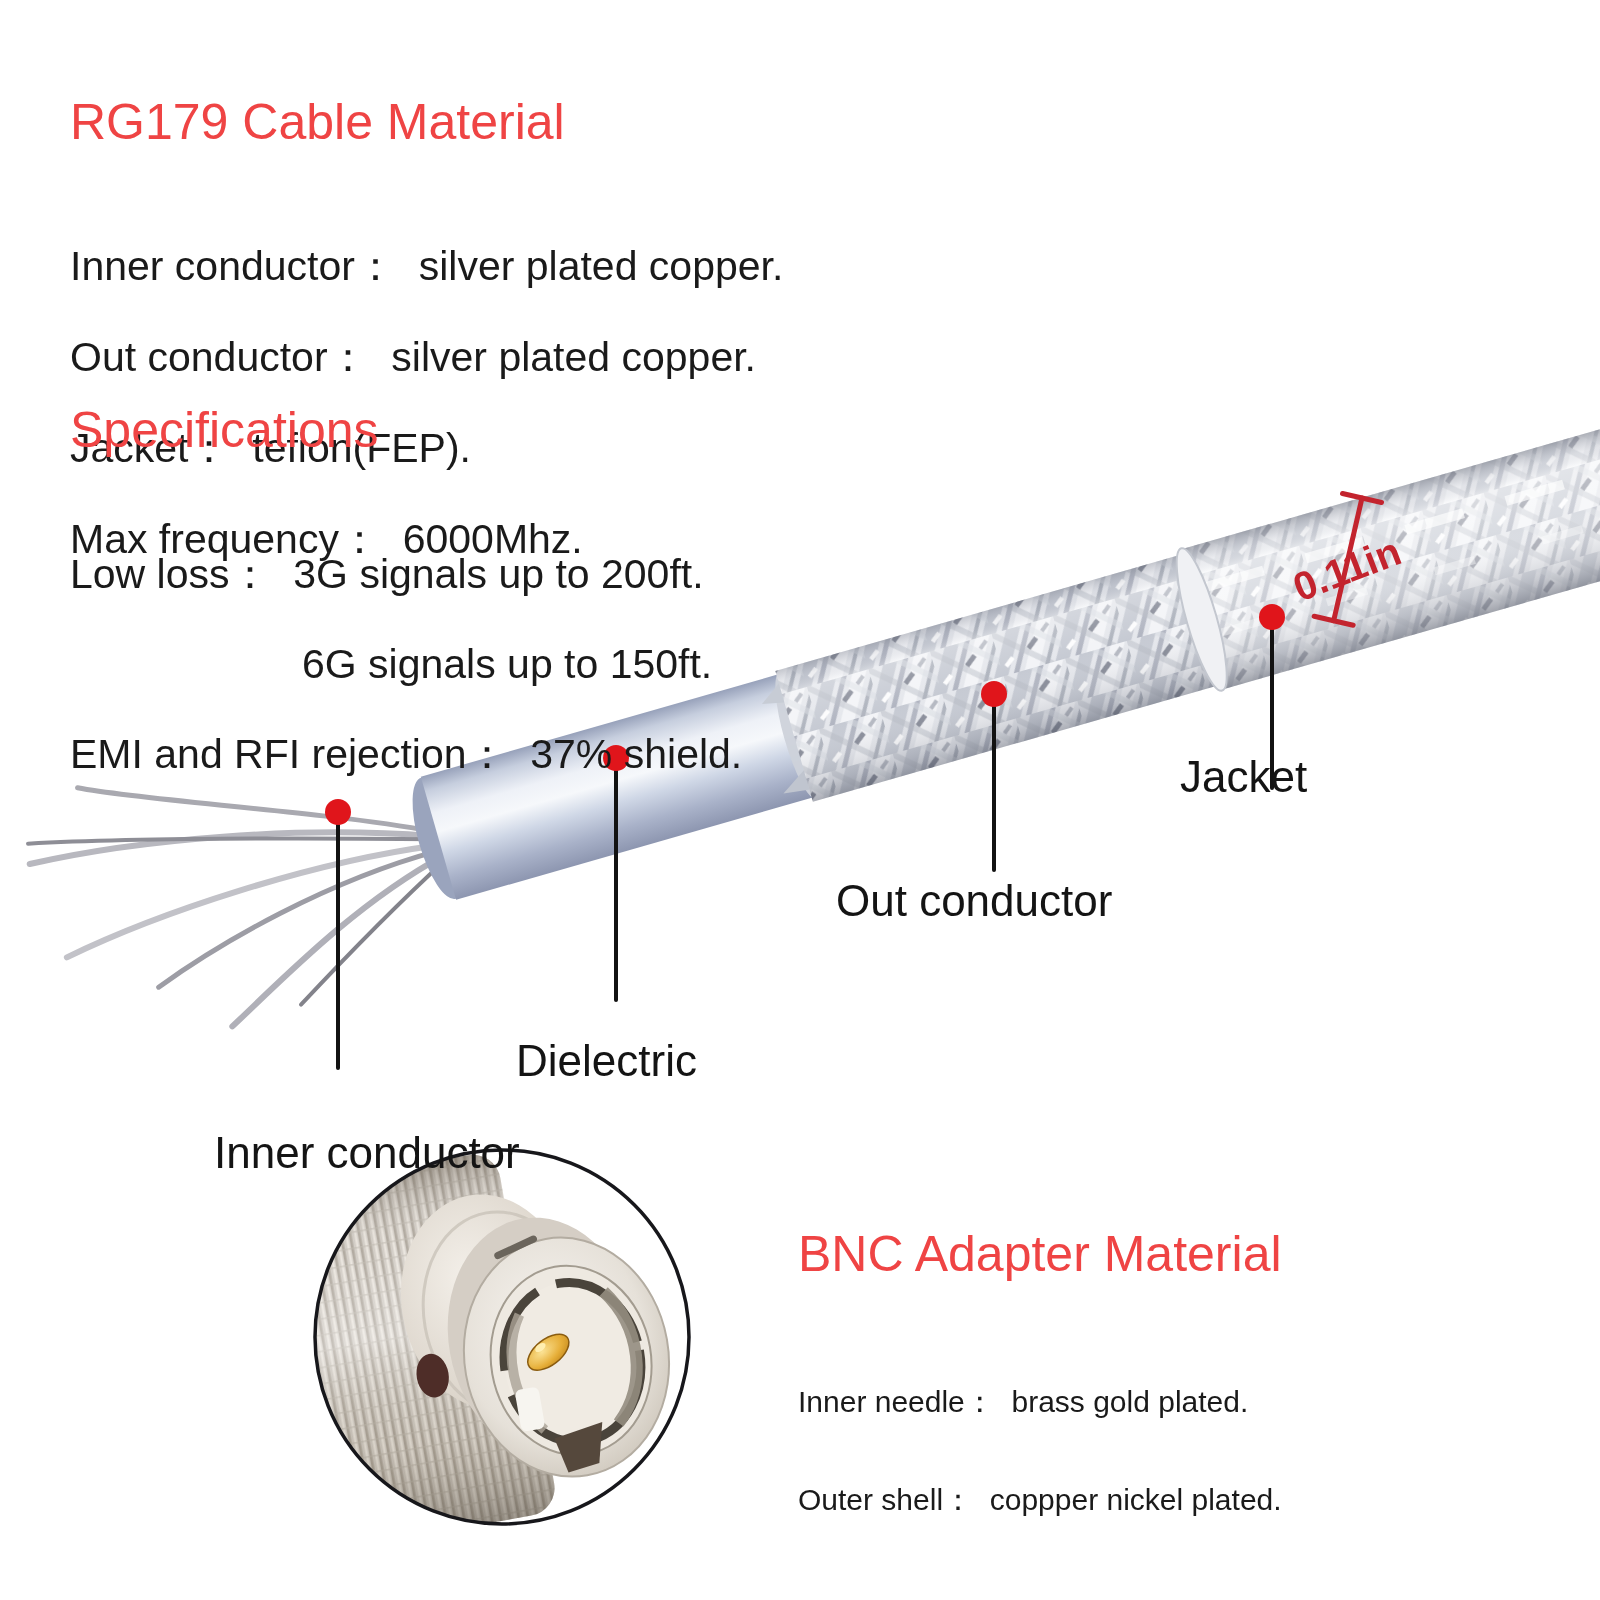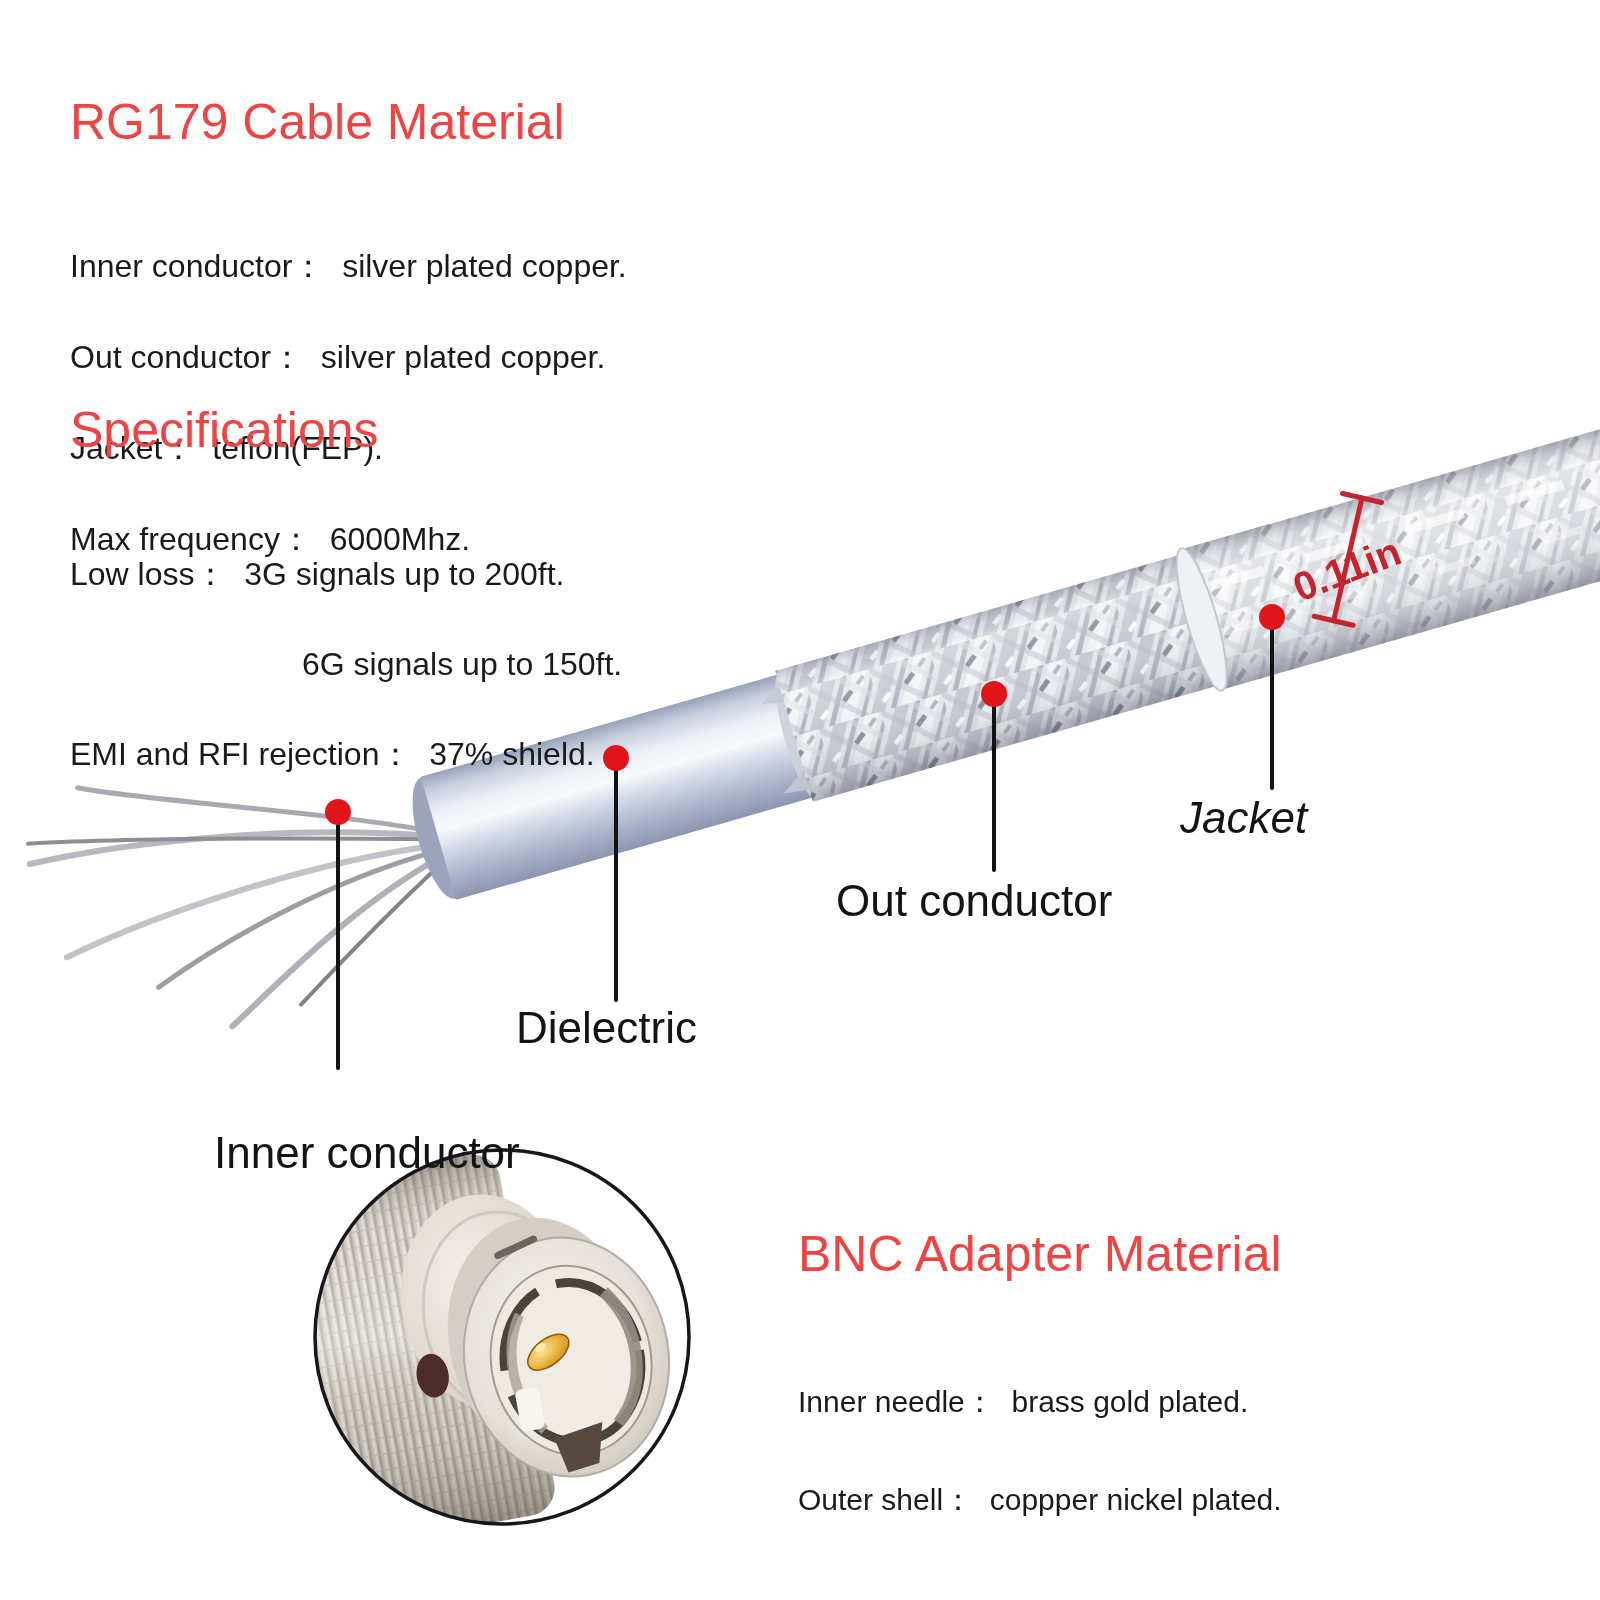--- a/index.html
+++ b/index.html
@@ -5,21 +5,21 @@
   html,body{margin:0;padding:0;background:#ffffff;}
   .canvas{
     position:relative;width:1600px;height:1600px;background:#ffffff;
     overflow:hidden;font-family:"Liberation Sans","DejaVu Sans",sans-serif;
     color:#1a1a1a;
   }
   .art{position:absolute;left:0;top:0;width:1600px;height:1600px;}
   .block{position:absolute;white-space:pre-wrap;}
   .block .heading{font-size:50px;line-height:57px;color:#ef4444;letter-spacing:0px;}
   .block .lines{margin-top:16px;}
-  .bodyline{font-size:32px;line-height:55px;white-space:pre-wrap;}
+  .bodyline{font-size:41px;line-height:55px;white-space:pre-wrap;}
   .spec .bodyline{line-height:54px;}
   .bnc-lines .bodyline{line-height:62px;font-size:30px;}
   .indent{padding-left:232px;}
   .callout-label{
     position:absolute;font-size:44px;line-height:46px;color:#141414;white-space:nowrap;
   }
 </style>
 </head>
 <body>
 
@@ -214,17 +214,17 @@
 
   <section class="block" style="left:798px;top:1190px;">
     <div class="heading">BNC Adapter Material</div>
     <div class="lines bnc-lines">
       <div class="bodyline">Inner needle：  brass gold plated.</div>
       <div class="bodyline">Outer shell：  coppper nickel plated.</div>
     </div>
   </section>
 
   <div class="callout-label" style="left:180px;top:1130px;margin-left:34px;">Inner conductor</div>
-  <div class="callout-label" style="left:516px;top:1005px;">Dielectric</div>
+  <div class="callout-label" style="left:516px;top:1038px;">Dielectric</div>
   <div class="callout-label" style="left:836px;top:878px;">Out conductor</div>
-  <div class="callout-label" style="left:1180px;top:795px;font-style:italic;">Jacket</div>
+  <div class="callout-label" style="left:1180px;top:754px;">Jacket</div>
 
 </div>
 
 </body></html>

